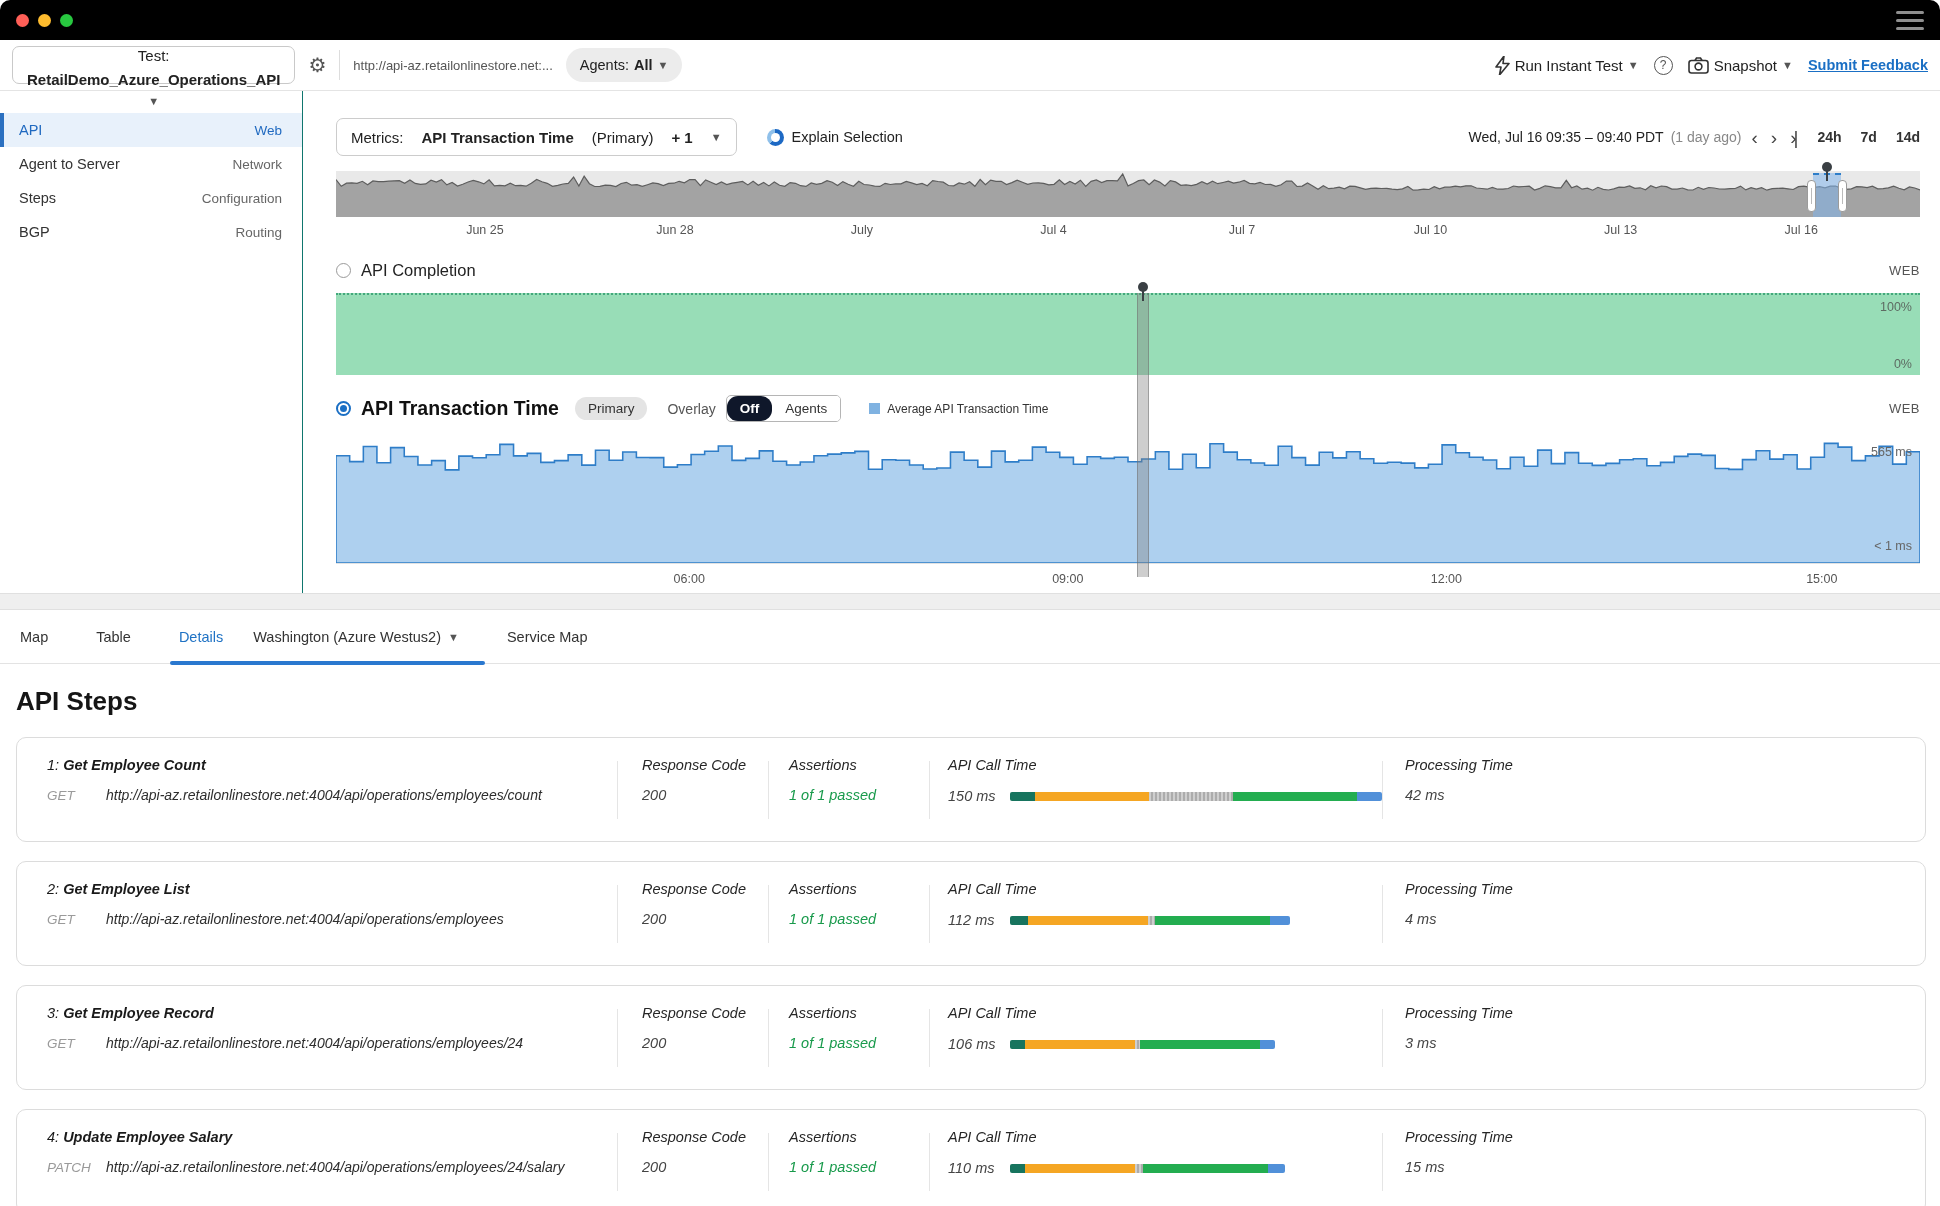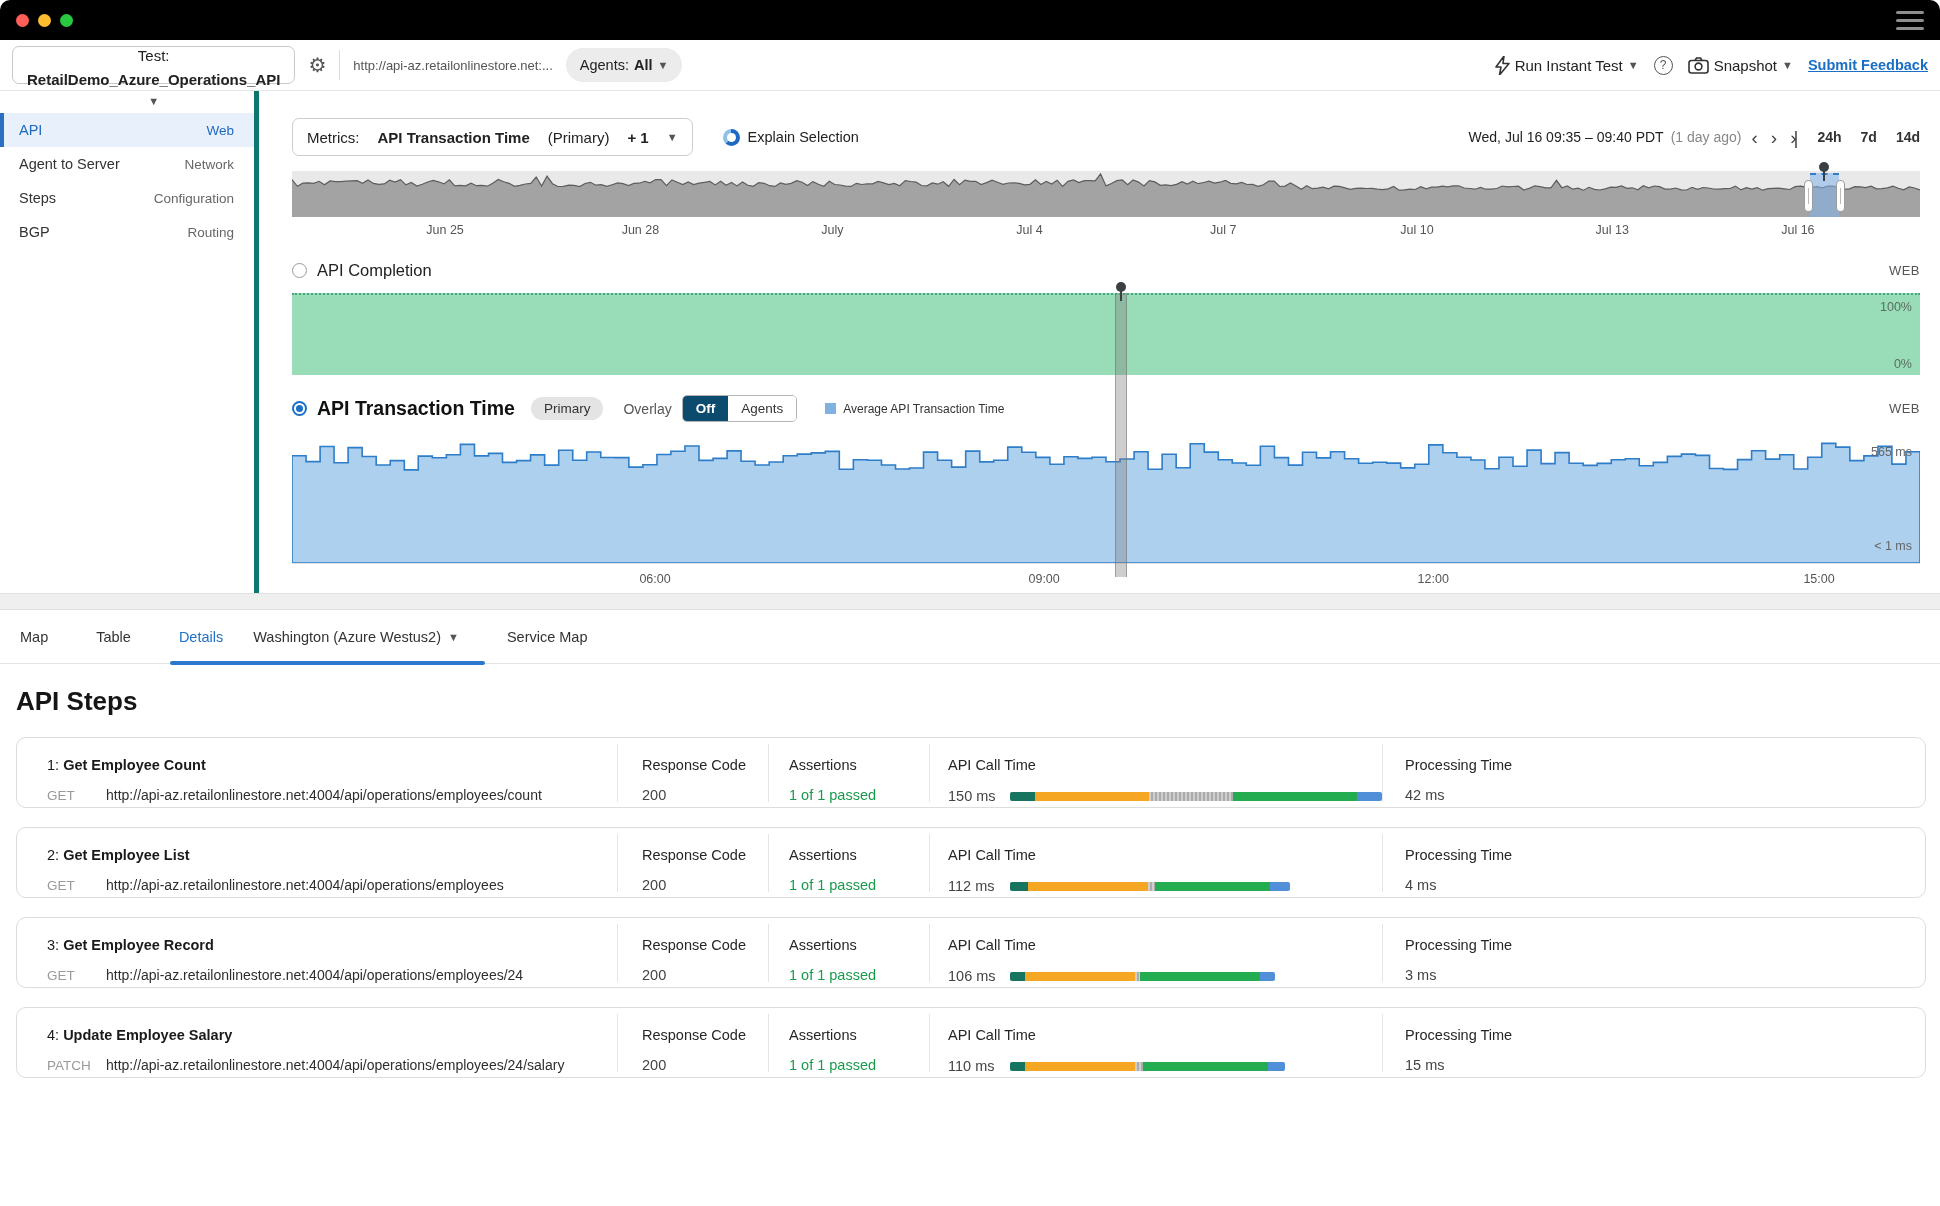--- a/index.html
+++ b/index.html
@@ -40,21 +40,21 @@
   }
   .right-tools { margin-left: auto; display: flex; align-items: center; gap: 9px; font-size: 15px; color: #222; }
   .tool-btn { display: flex; align-items: center; gap: 5px; cursor: pointer; padding: 4px 6px; }
   .help-circle {
     width: 19px; height: 19px; border: 1.6px solid #555; border-radius: 50%;
     font-size: 12px; color: #555; display: flex; align-items: center; justify-content: center; cursor: pointer;
   }
   .feedback-link { color: #1a6fc4; font-weight: bold; text-decoration: underline; font-size: 14.5px; cursor: pointer; }
   
   .main { display: flex; }
-  .sidebar { width: 259px; border-right: 5px solid #0f766e; padding-top: 22px; }
+  .sidebar { width: 303px; border-right: 1px solid #0f766e; padding-top: 22px; }
   .side-item {
     display: flex; justify-content: space-between; align-items: center;
     padding: 9px 20px 9px 15px; font-size: 14.5px; color: #333;
     border-left: 4px solid transparent; cursor: pointer;
   }
   .side-item .cat { color: #666; font-size: 13.5px; }
   .side-item.active { background: #e8f1fb; border-left-color: #2b70c0; color: #1f69c0; }
   .side-item.active .cat { color: #1f69c0; }
   .content { flex: 1; padding: 27px 20px 0 33px; }
   
@@ -112,21 +112,21 @@
     height: 82px; margin-top: 13px; background: #98ddb7; border-top: 2px dotted #43a87c; position: relative;
   }
   .y-label { position: absolute; right: 8px; font-size: 12.5px; color: #5d6b62; }
   .y-top { top: 5px; } .y-bottom { bottom: 4px; }
   .primary-pill {
     background: #e4e4e4; border-radius: 13px; padding: 4px 13px; font-size: 13.5px; color: #333; margin-left: 6px;
   }
   .overlay-label { color: #555; font-size: 14px; margin-left: 10px; }
   .toggle { display: flex; border: 1px solid #b5b5b5; border-radius: 5px; overflow: hidden; font-size: 13.5px; cursor: pointer; }
   .toggle .opt { padding: 5px 13px; background: #fff; color: #333; }
-  .toggle .opt.on { background: #0c4a6e; color: #fff; font-weight: bold; }
+  .toggle .opt.on { background: #0f172a; color: #fff; font-weight: bold; border-radius: 11px; }
   .legend { display: flex; align-items: center; gap: 7px; margin-left: 18px; font-size: 12px; color: #333; }
   .legend-sq { width: 11px; height: 11px; background: #7fb2e1; }
   .tx-chart { height: 128px; margin-top: 13px; position: relative; }
   .tx-chart svg { display: block; width: 100%; height: 128px; }
   .tx-chart .y-label { color: #666; }
   .tx-axis { position: relative; height: 30px; border-top: 1px solid #e2e2e2; font-size: 12.5px; color: #555; }
   .tx-tick { position: absolute; top: 8px; transform: translateX(-50%); }
   .sel-band {
     position: absolute; top: 0; bottom: 16px; left: 50.55%; width: 12px; z-index: 5;
     background: rgba(125, 125, 125, 0.38);
@@ -139,21 +139,21 @@
   .tabs-row { display: flex; align-items: center; height: 54px; padding: 0 20px; border-bottom: 1px solid #e3e3e3; position: relative; font-size: 14.5px; }
   .tab { color: #333; cursor: pointer; margin-right: 48px; }
   .tab.active { color: #1f72c4; }
   .loc-dd { display: flex; align-items: center; gap: 7px; color: #333; cursor: pointer; margin-right: 48px; }
   .tab-underline { position: absolute; bottom: -2px; left: 170px; width: 315px; height: 4px; background: #2a78cf; border-radius: 2px; }
   
   .api-steps { padding: 16px 14px 0 16px; }
   .steps-heading { font-size: 26px; font-weight: bold; color: #151515; margin: 6px 0 20px 0; }
   .step-card {
     border: 1px solid #dcdcdc; border-radius: 10px; background: #fff;
-    display: flex; align-items: stretch; height: 71px; margin-bottom: 19px;
+    display: flex; align-items: stretch; height: 105px; margin-bottom: 19px; font-style: italic;
   }
   .vsep { width: 1px; background: #e5e5e5; align-self: center; height: 58px; }
   .col { padding-top: 19px; }
   .col-info { width: 600px; padding-left: 30px; }
   .col-rc { width: 150px; padding-left: 24px; }
   .col-assert { width: 160px; padding-left: 20px; }
   .col-call { width: 452px; padding-left: 18px; }
   .col-proc { flex: 1; padding-left: 22px; }
   .col-label { font-size: 14.5px; color: #262626; }
   .col-value { font-size: 14.5px; color: #444; margin-top: 14px; }

